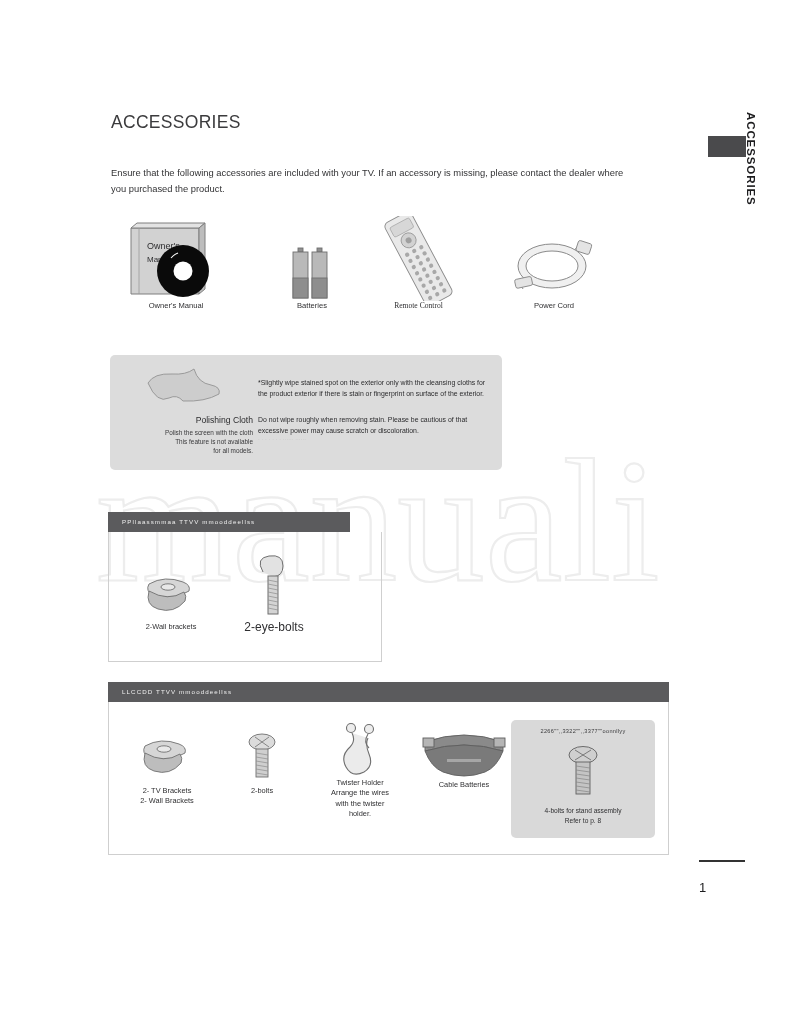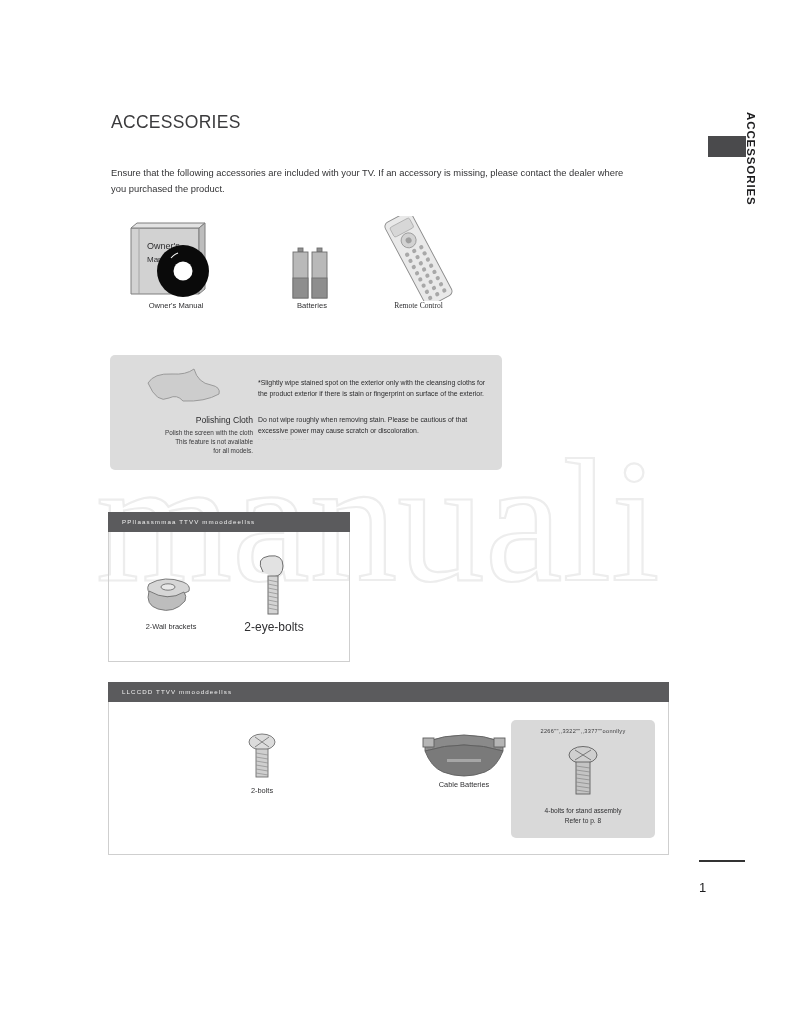--- a/index.html
+++ b/index.html
@@ -180,21 +180,21 @@
     top: 512px;
     width: 242px;
     height: 150px;
     background: transparent;
     border: none;
   }
   .plasma-body {
     position: absolute;
     left: 0;
     top: 20px;
-    width: 242px;
+    width: 274px;
     height: 130px;
     border: 1px solid #cfcfcf;
     border-top: none;
     box-sizing: border-box;
     background: transparent;
   }
   .section.lcd {
     left: 108px;
     top: 682px;
     width: 561px;
@@ -360,20 +360,37 @@
               <circle cx="59" cy="83" r="2.1"></circle>
                 <circle cx="67" cy="83" r="2.1"></circle>
                 <circle cx="75" cy="83" r="2.1"></circle>
             </g>
           </g>
         </svg>
       </div>
       <div class="acc-caption">Remote Control</div>
     </div>
 
+    <div class="acc-item" style="left:378px; top:0px; width:130px;">
+      <div class="acc-art">
+        <svg width="130" height="85" viewBox="0 0 130 85">
+          <g fill="none" stroke="#8a8a8a" stroke-width="1">
+            <ellipse cx="63" cy="50" rx="34" ry="22" fill="#f0f0f0"></ellipse>
+            <ellipse cx="63" cy="50" rx="26" ry="15" fill="#ffffff"></ellipse>
+            <path d="M40 64 q-10 5 -6 9"></path>
+            <path d="M86 33 q12 -5 9 4"></path>
+          </g>
+          <g stroke="#8a8a8a" stroke-width="0.9" fill="#e4e4e4">
+            <rect x="26" y="62" width="17" height="9" rx="2" transform="rotate(-12 34 66)"></rect>
+            <rect x="88" y="26" width="14" height="11" rx="2" transform="rotate(18 95 31)"></rect>
+          </g>
+        </svg>
+      </div>
+      <div class="acc-caption">Power Cord</div>
+    </div>
   </div>
 
   <div class="cloth-panel">
     <div class="cloth-left">
       <svg width="135" height="42" viewBox="0 0 135 42">
         <path d="M30 18 q6 -10 24 -9 q14 1 22 -5 q4 14 17 16 q10 2 8 9 q-14 8 -36 7 q-6 -7 -14 -3 q-12 6 -21 -15 Z" fill="#cdcdcd" stroke="#9a9a9a" stroke-width="1"></path>
       </svg>
       <div class="cloth-title">Polishing Cloth</div>
       <div class="cloth-sub">Polish the screen with the cloth</div>
       <div class="cloth-sub" style="margin-top:0">This feature is not available</div>
@@ -431,20 +448,33 @@
         <div class="part-caption" style="font-size:12px">2-eye-bolts</div>
       </div>
 
     </div>
   </div>
 
   <div class="section lcd">
     <div class="section-header">LLCCDD TTVV mmooddeellss</div>
     <div class="lcd-body">
 
+      <div class="part" style="left:8px; top:22px; width:100px;">
+        <div class="part-art">
+          <svg width="100" height="62" viewBox="0 0 100 62">
+            <g stroke="#6f6f6f" stroke-width="0.9">
+              <path d="M28 22 q16 -9 34 -2 q8 3 6 9 q-16 10 -36 4 q-8 -4 -4 -11 Z" fill="#d6d6d6"></path>
+              <path d="M28 29 q-4 14 9 18 q16 5 27 -8 q2 -5 -1 -9 q-16 10 -35 -1 Z" fill="#bdbdbd"></path>
+              <ellipse cx="47" cy="25" rx="7" ry="3.2" fill="#e8e8e8"></ellipse>
+            </g>
+          </svg>
+        </div>
+        <div class="part-caption">2- TV Brackets</div>
+        <div class="part-caption">2- Wall Brackets</div>
+      </div>
 
       <div class="part" style="left:108px; top:22px; width:90px;">
         <div class="part-art">
           <svg width="90" height="62" viewBox="0 0 90 62">
             <g stroke="#6f6f6f" stroke-width="0.9">
               <ellipse cx="45" cy="18" rx="13" ry="8" fill="#dcdcdc"></ellipse>
               <line x1="38" y1="13" x2="52" y2="23" stroke="#7c7c7c"></line>
               <line x1="52" y1="13" x2="38" y2="23" stroke="#7c7c7c"></line>
               <rect x="39" y="25" width="12" height="28" fill="#cfcfcf"></rect>
               <g stroke="#8d8d8d" stroke-width="0.7">
@@ -454,20 +484,34 @@
                   <line x1="39" y1="41" x2="51" y2="43"></line>
                 <line x1="39" y1="45" x2="51" y2="47"></line>
                   <line x1="39" y1="49" x2="51" y2="51"></line>
               </g>
             </g>
           </svg>
         </div>
         <div class="part-caption">2-bolts</div>
       </div>
 
+      <div class="part" style="left:196px; top:18px; width:110px;">
+        <div class="part-art" style="height:58px">
+          <svg width="110" height="58" viewBox="0 0 110 58">
+            <g fill="none" stroke="#6f6f6f" stroke-width="1.1">
+              <circle cx="46" cy="8" r="4.5" fill="#ededed"></circle>
+              <circle cx="64" cy="9" r="4.5" fill="#ededed"></circle>
+              <path d="M47 13 q4 8 -2 14 q-10 9 -4 20 q6 11 18 5 q10 -6 5 -18 q-4 -10 -1 -16" fill="#ebebeb"></path>
+              <path d="M63 14 q-5 8 1 14"></path>
+            </g>
+          </svg>
+        </div>
+        <div class="part-caption">Twister Holder</div>
+        <div class="part-caption wrap" style="width:64px; margin:0 auto;">Arrange the wires with the twister holder.</div>
+      </div>
 
       <div class="part" style="left:300px; top:26px; width:110px;">
         <div class="part-art" style="height:52px">
           <svg width="110" height="52" viewBox="0 0 110 52">
             <g stroke="#5e5e5e" stroke-width="0.9">
               <path d="M16 14 q39 -14 78 0 l0 9 q-39 -12 -78 0 Z" fill="#8f8f8f"></path>
               <path d="M16 14 q39 -14 78 0 q-6 18 -18 24 q-21 8 -42 0 q-12 -6 -18 -24 Z" fill="#6f6f6f" opacity="0.15"></path>
               <path d="M16 23 q6 16 18 21 q21 8 42 0 q12 -5 18 -21 q-39 -12 -78 0 Z" fill="#7a7a7a"></path>
               <rect x="14" y="10" width="11" height="9" fill="#b5b5b5"></rect>
               <rect x="85" y="10" width="11" height="9" fill="#b5b5b5"></rect>

